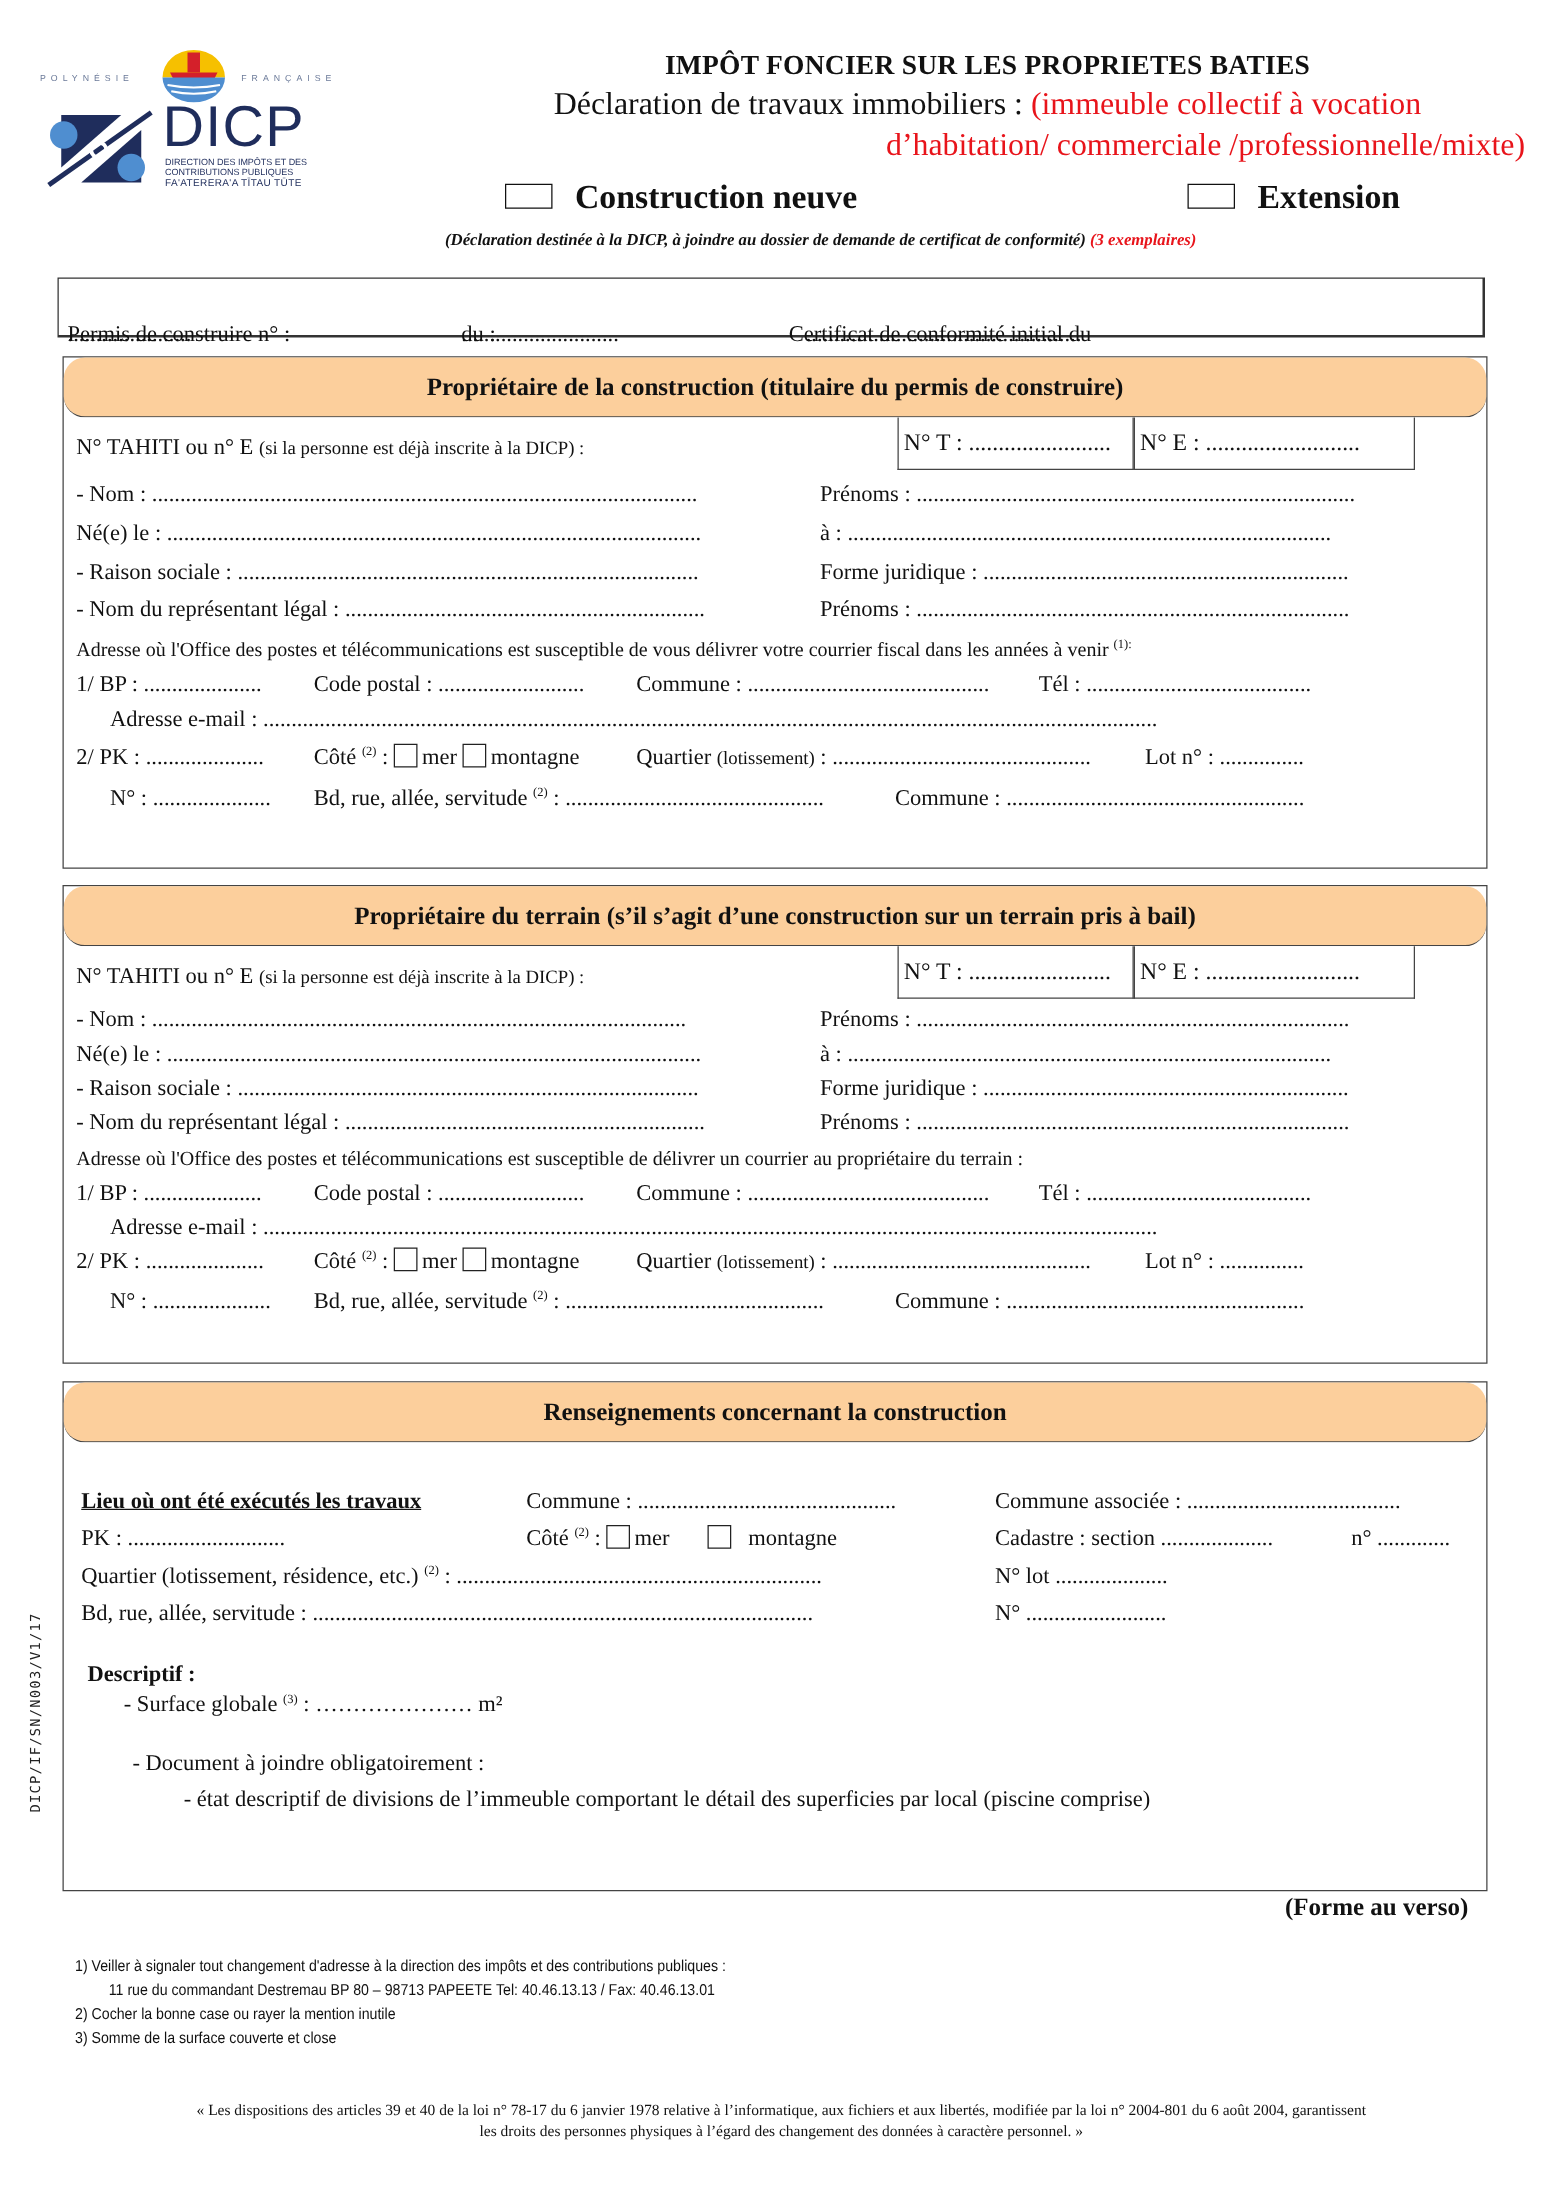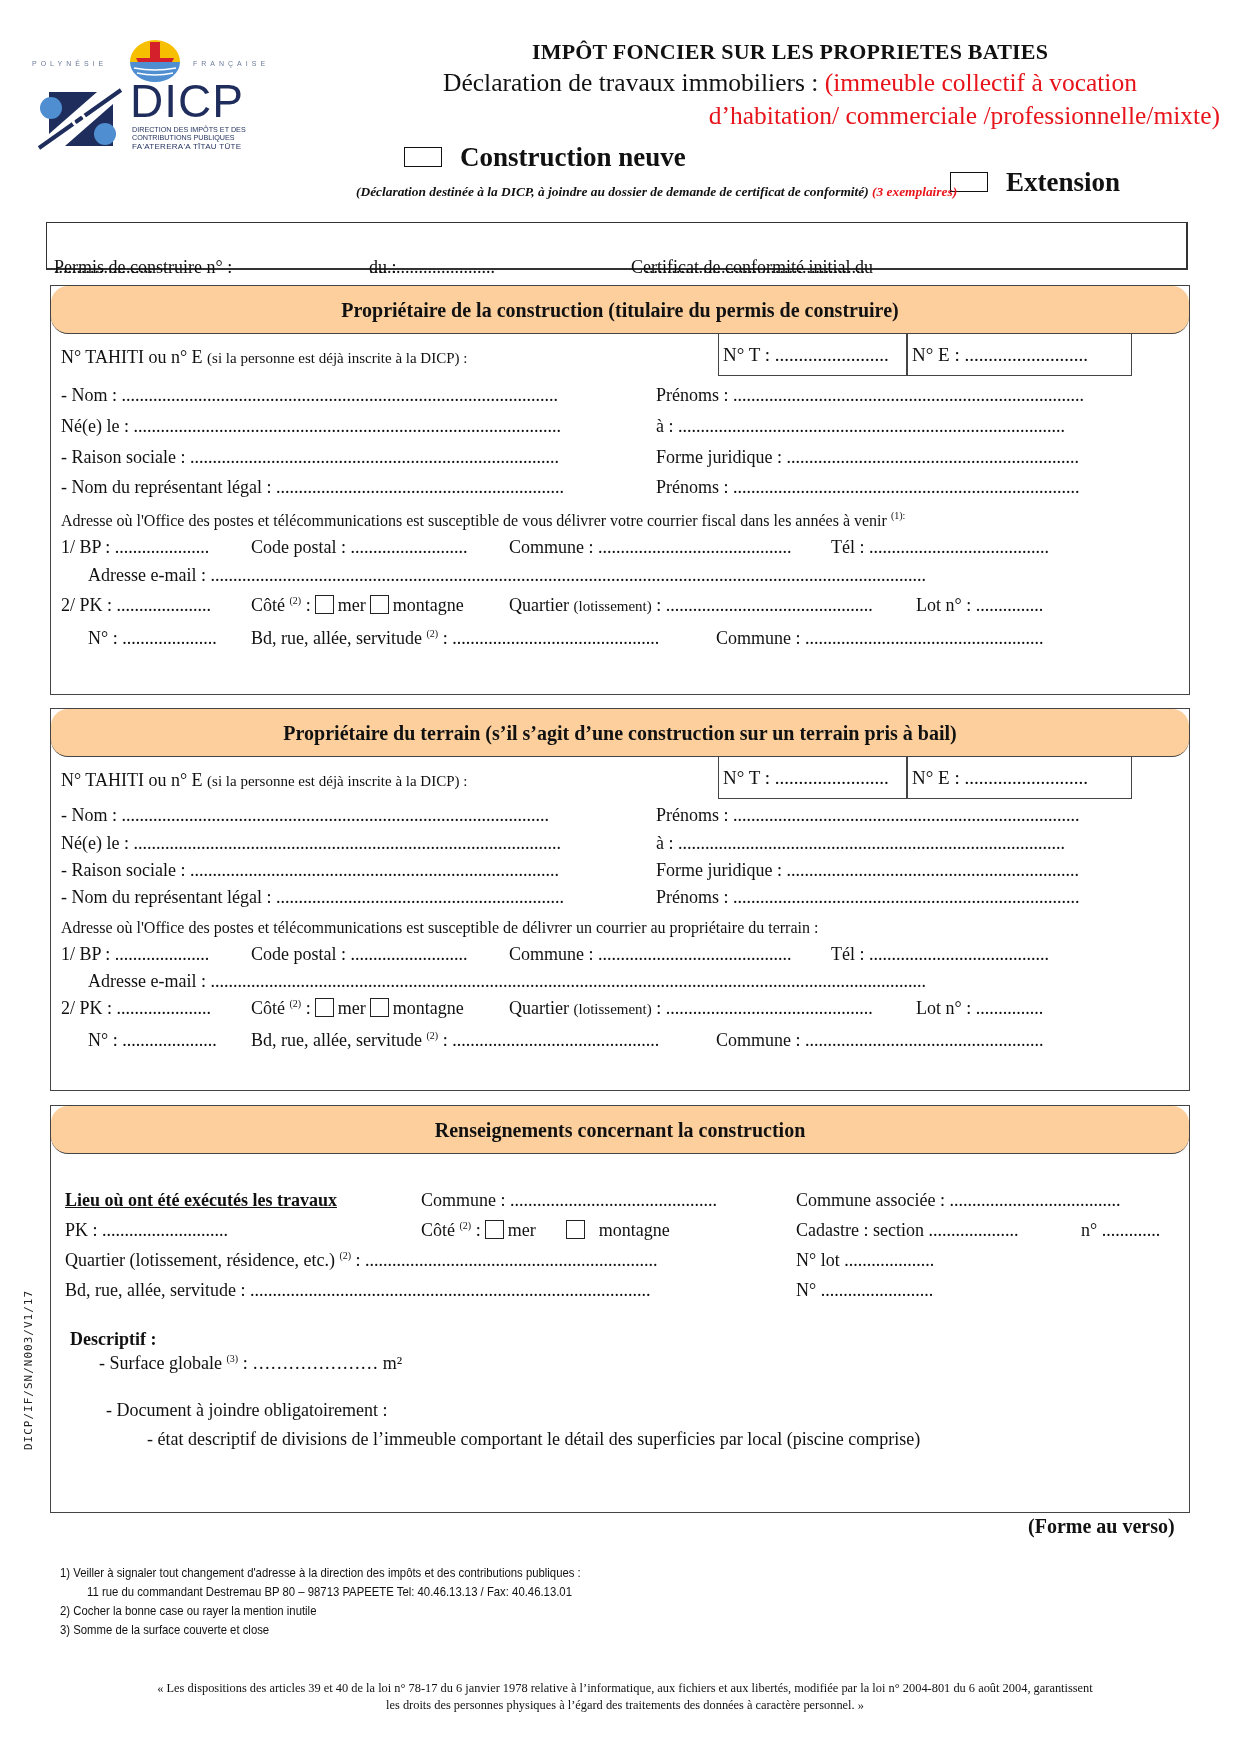--- a/index.html
+++ b/index.html
@@ -18,21 +18,21 @@
   .logo .sub.s2 { top: 94px; }
   .logo .sub.s3 { top: 103px; font-size: 8px; letter-spacing: .3px; }
 
   .title-block { position: absolute; left: 360px; top: 38px; width: 860px; text-align: center; }
   .title1 { font-weight: bold; font-size: 22px; line-height: 28px; letter-spacing: .2px; }
   .title2 { font-size: 25.5px; line-height: 33px; }
   .red { color: #e8141b; text-align: right; }
   .choice-row { position: absolute; top: 141px; font-weight: bold; font-size: 27px; line-height: 32px; display: flex; align-items: center; }
   .choice-row .box { width: 38px; height: 20px; border: 1.5px solid #111; margin-right: 18px; }
   .choice1 { left: 404px; }
-  .choice2 { left: 950px; margin-top: 25px; }
+  .choice2 { left: 950px; }
   .intro { position: absolute; left: 356px; top: 184px; font-size: 13.4px; font-style: italic; font-weight: bold; }
 
   
   .permit { position: absolute; left: 46px; top: 222px; width: 1142px; height: 48px; border: 1.5px solid #333; border-right-width: 2px; border-bottom-width: 2px; font-size: 18px; padding-left: 48px; }
   .permit span { position: absolute; top: 17px; white-space: nowrap; }
 
   
   .section { position: absolute; left: 50px; width: 1140px; border: 1.5px solid #444; }
   .section .band { height: 48px; background: #fccf9c; border-bottom: 1.5px solid #444; text-align: center; font-weight: bold; font-size: 20px; line-height: 48px; border-radius: 17px; }
   .section .body { position: relative; }
@@ -224,16 +224,16 @@
 
 <div class="notes">
   <div>1) Veiller à signaler tout changement d'adresse à la direction des impôts et des contributions publiques :</div>
   <div class="indent">11 rue du commandant Destremau BP 80 – 98713 PAPEETE Tel: 40.46.13.13 / Fax: 40.46.13.01</div>
   <div>2) Cocher la bonne case ou rayer la mention inutile</div>
   <div>3) Somme de la surface couverte et close</div>
 </div>
 
 <div class="legal">
   <div>« Les dispositions des articles 39 et 40 de la loi n° 78-17 du 6 janvier 1978 relative à l’informatique, aux fichiers et aux libertés, modifiée par la loi n° 2004-801 du 6 août 2004, garantissent</div>
-  <div>les droits des personnes physiques à l’égard des traitements des données à caractère personnel. »</div>
+  <div>les droits des personnes physiques à l’égard des changement des données à caractère personnel. »</div>
 </div>
 
 <div class="side-code">DICP/IF/SN/N003/V1/17</div>
 
 </body></html>

